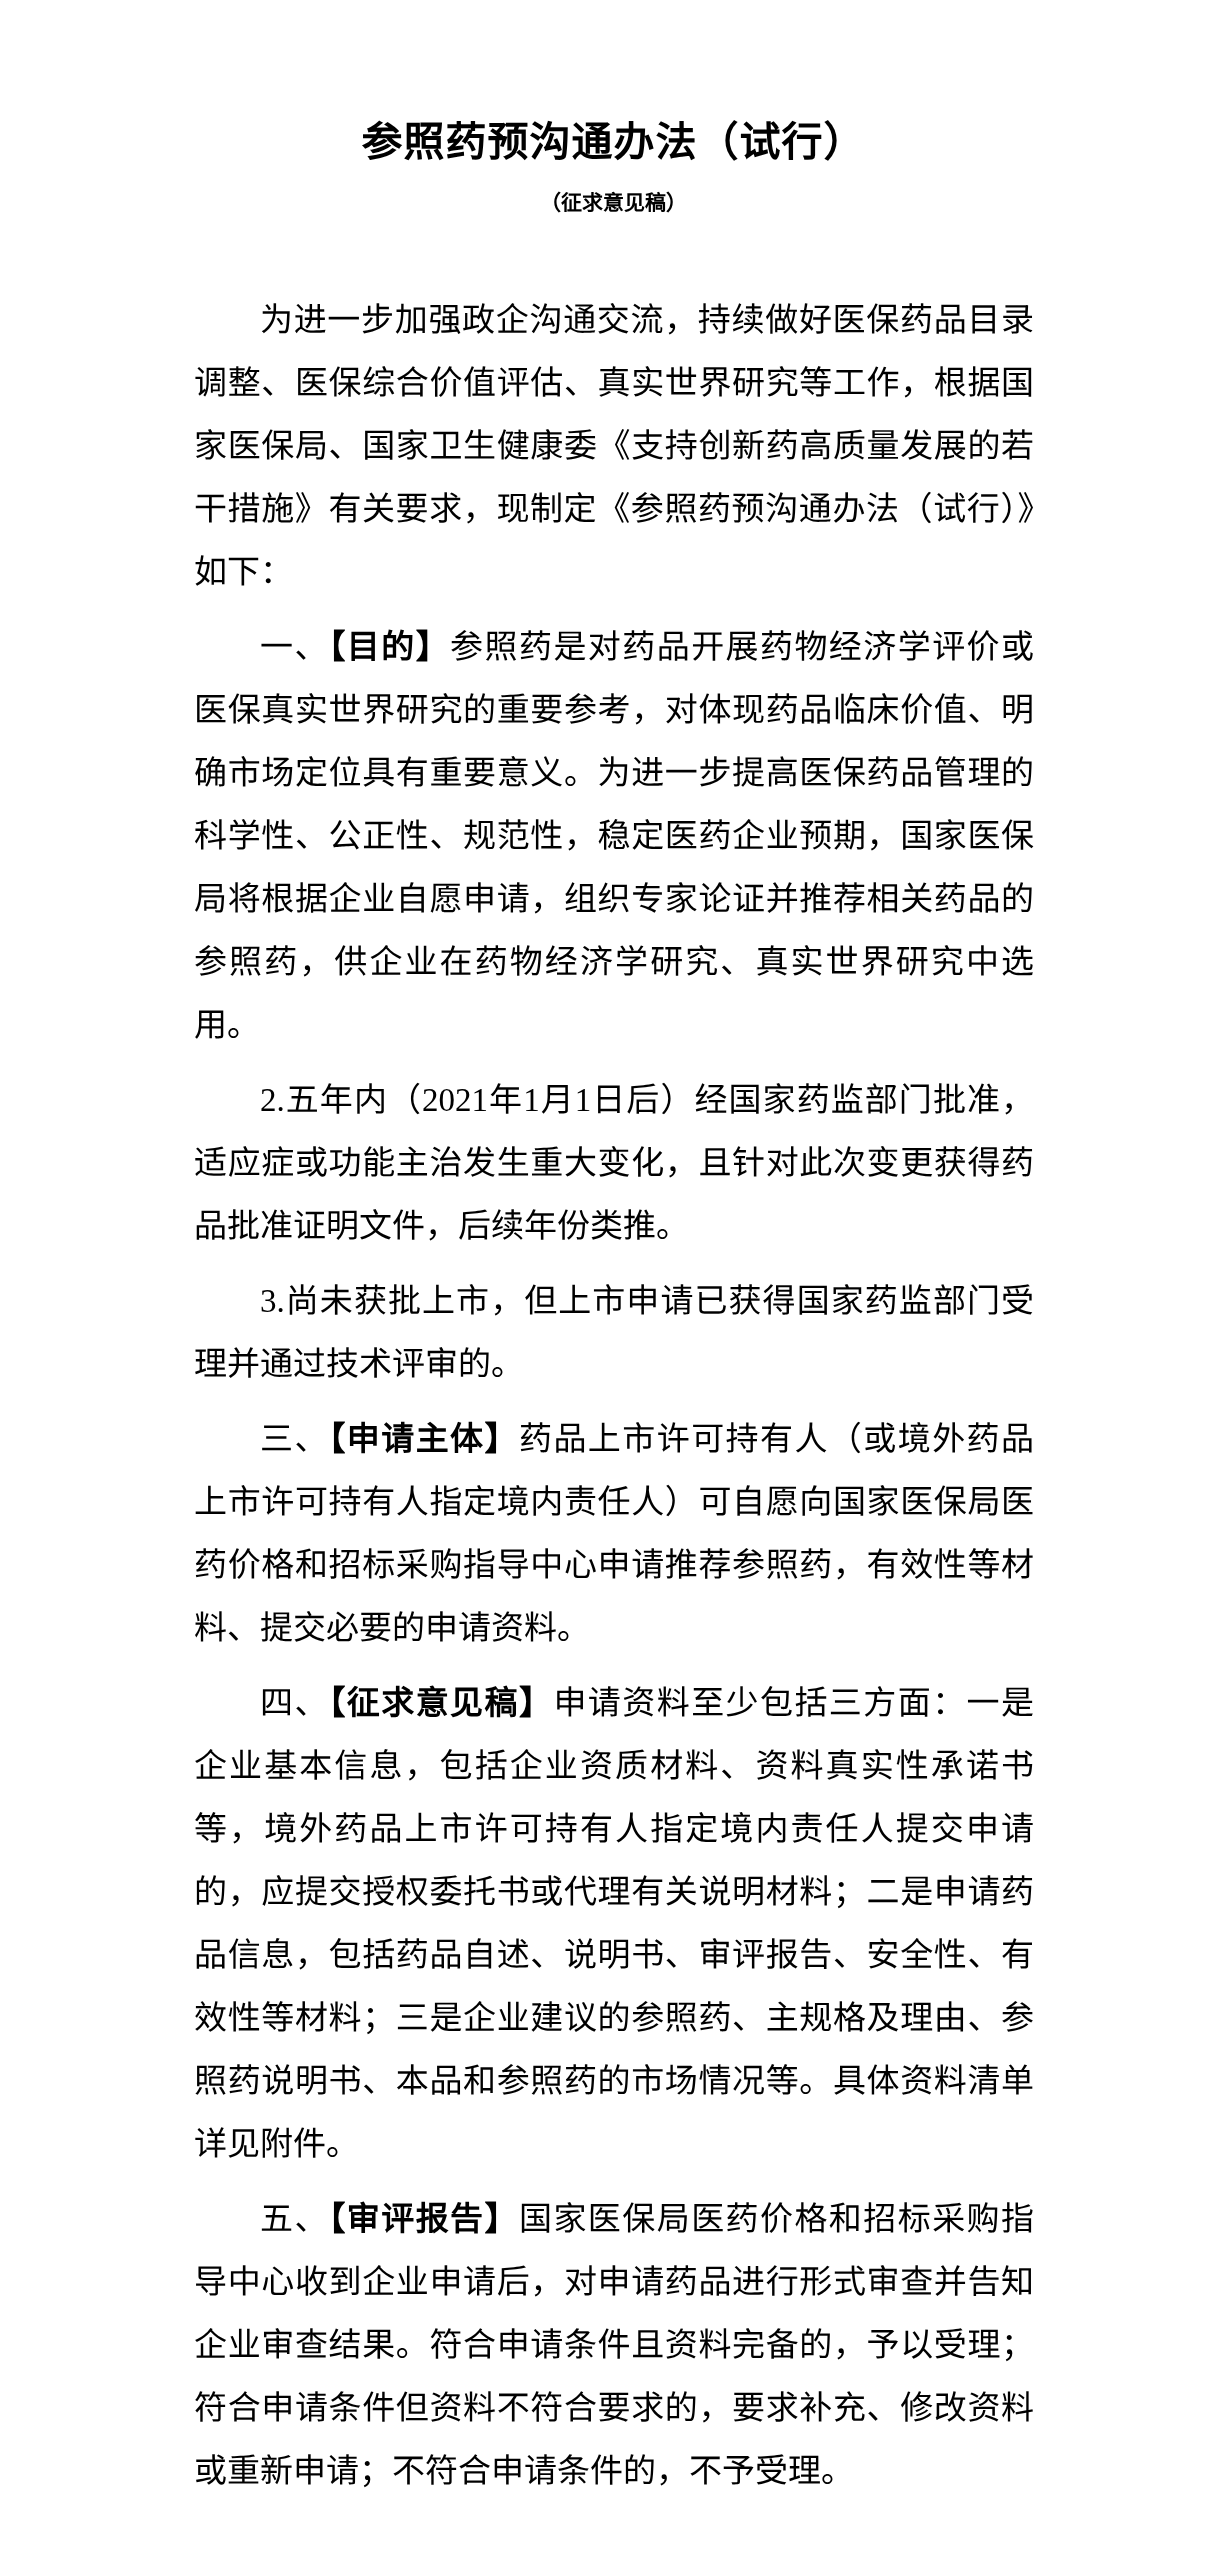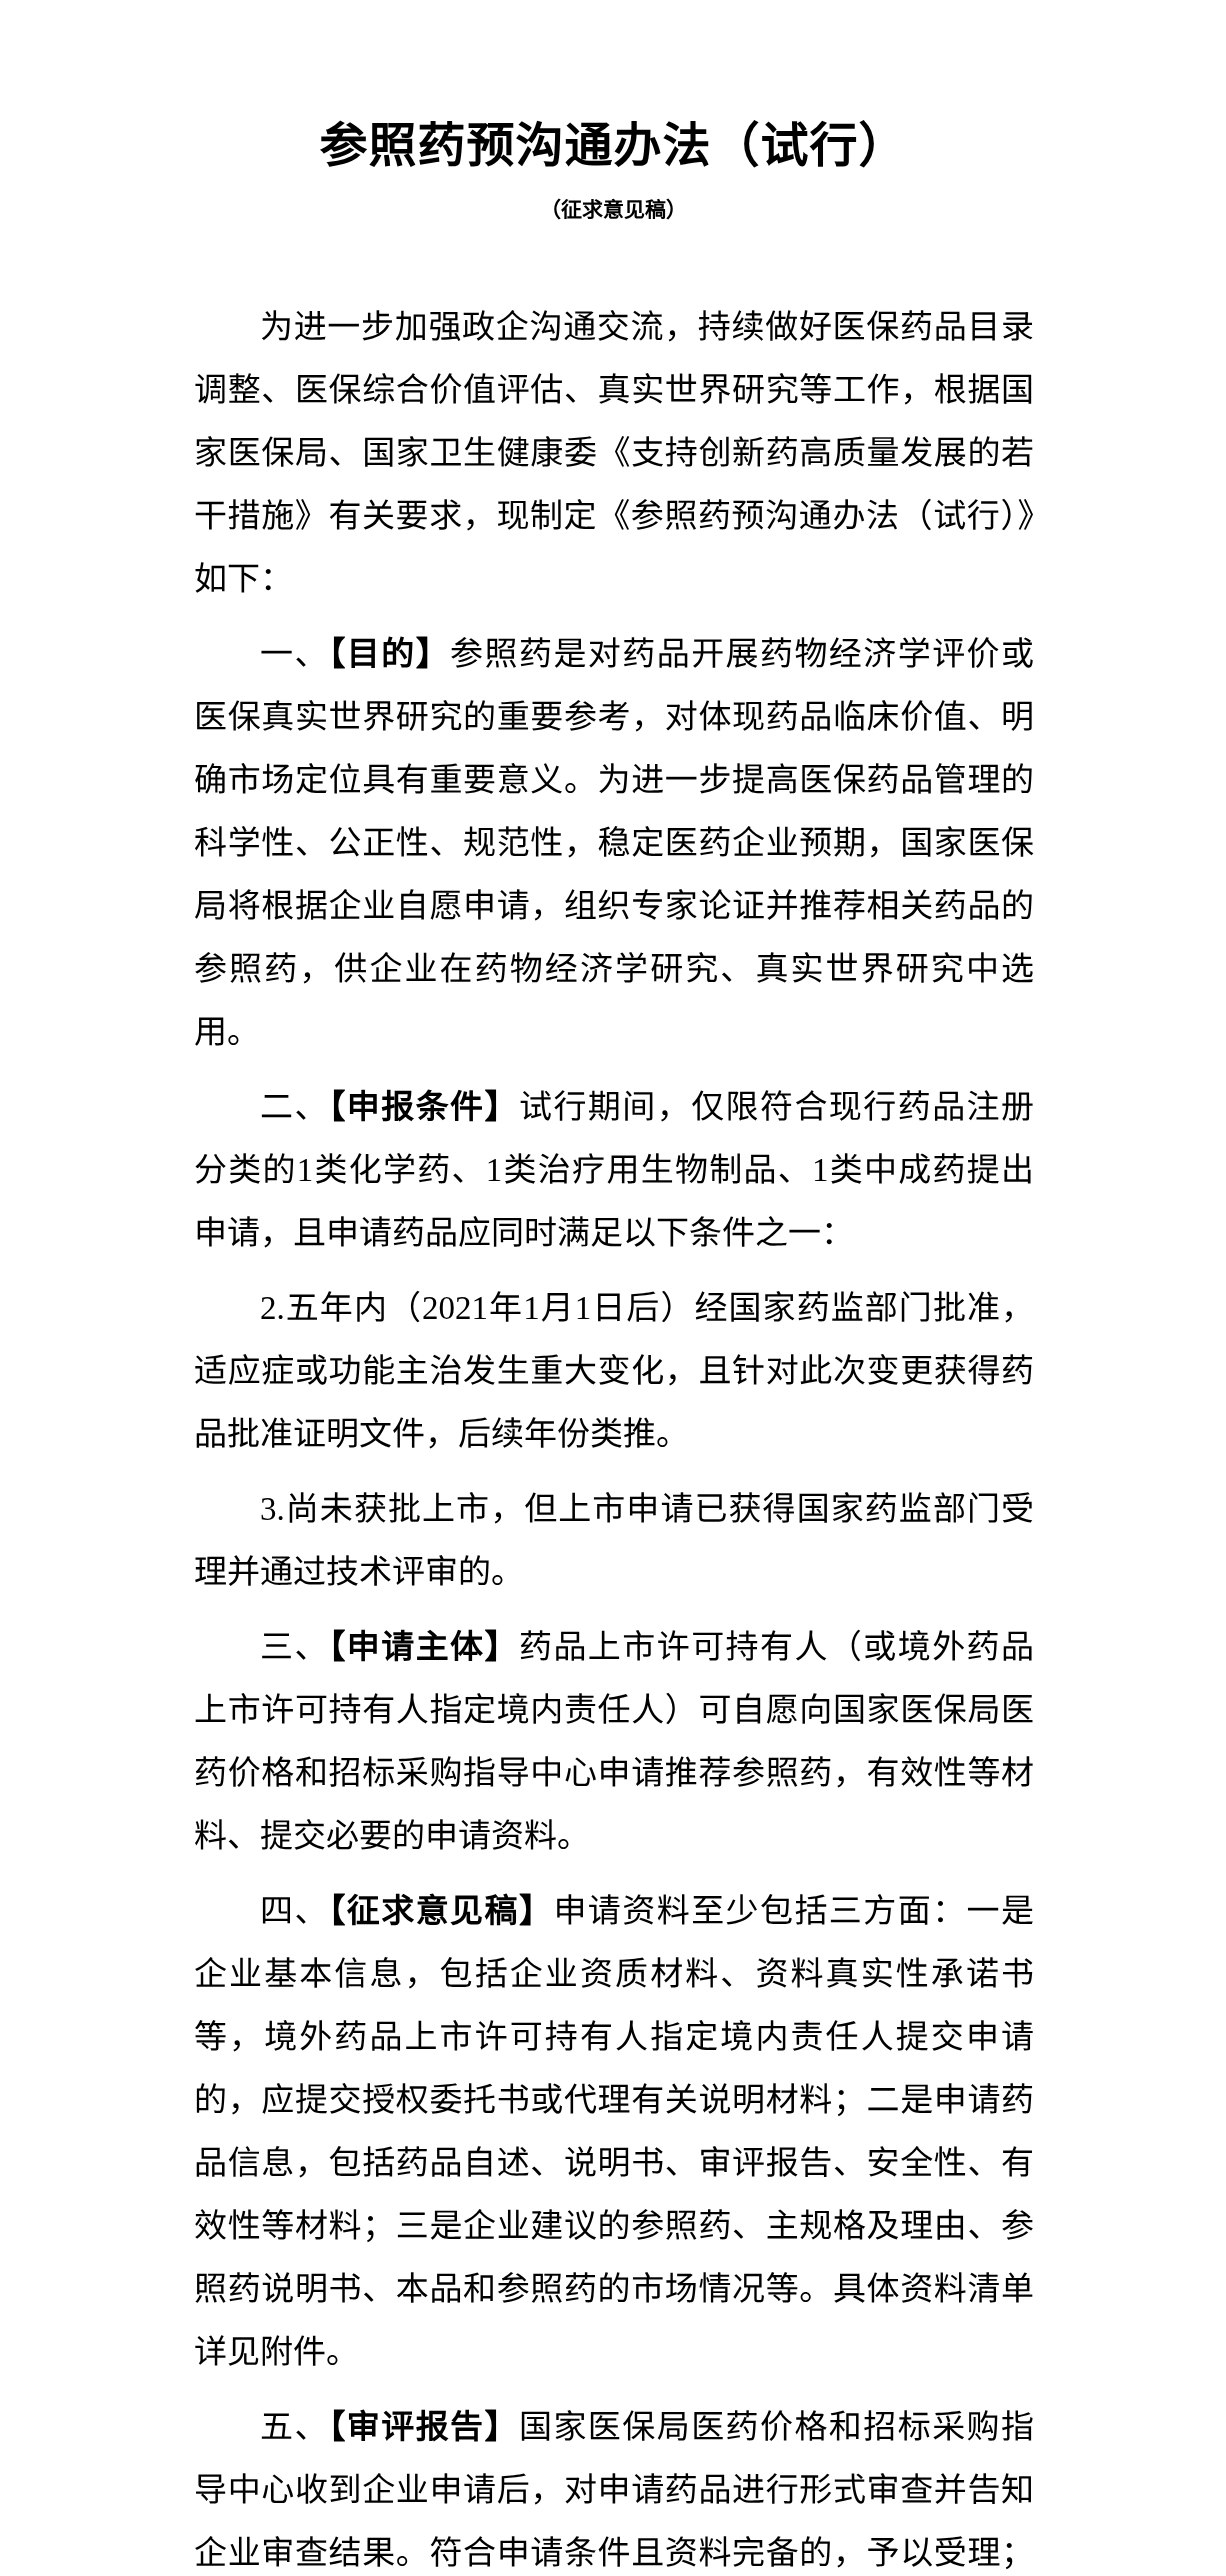--- a/index.html
+++ b/index.html
@@ -13,21 +13,21 @@
     height: 4106px;
     background: #ffffff;
     color: #000000;
     overflow: hidden;
     font-family: "Liberation Serif", "DejaVu Serif", serif;
   }
   .doc-title {
     margin: 0;
     padding-top: 122px;
     text-align: center;
-    font-size: 48px;
+    font-size: 41px;
     line-height: 1;
     font-weight: 700;
     letter-spacing: 1px;
   }
   .doc-subtitle {
     margin: 30px 0 0 0;
     text-align: center;
     font-size: 21px;
     line-height: 1;
     font-weight: 700;
@@ -51,21 +51,20 @@
 </style>
 </head>
 <body>
 
 <div class="page">
   <h1 class="doc-title">参照药预沟通办法（试行）</h1>
   <h2 class="doc-subtitle">（征求意见稿）</h2>
   <div class="doc-body">
       <p class="para body"><span>为进一步加强政企沟通交流，持续做好医保药品目录调整、医保综合价值评估、真实世界研究等工作，根据国家医保局、国家卫生健康委《支持创新药高质量发展的若干措施》有关要求，现制定《参照药预沟通办法（试行）》如下：</span></p>
       <p class="para body"><span>一、</span><span class="b">【目的】</span><span>参照药是对药品开展药物经济学评价或医保真实世界研究的重要参考，对体现药品临床价值、明确市场定位具有重要意义。为进一步提高医保药品管理的科学性、公正性、规范性，稳定医药企业预期，国家医保局将根据企业自愿申请，组织专家论证并推荐相关药品的参照药，供企业在药物经济学研究、真实世界研究中选用。</span></p>
-      <p class="para body"><span>二、</span><span class="b">【申报条件】</span><span>试行期间，仅限符合现行药品注册分类的1类化学药、1类治疗用生物制品、1类中成药提出申请，且申请药品应同时满足以下条件之一：</span></p>
       <p class="para body"><span>2.五年内（2021年1月1日后）经国家药监部门批准，适应症或功能主治发生重大变化，且针对此次变更获得药品批准证明文件，后续年份类推。</span></p>
       <p class="para body"><span>3.尚未获批上市，但上市申请已获得国家药监部门受理并通过技术评审的。</span></p>
       <p class="para body"><span>三、</span><span class="b">【申请主体】</span><span>药品上市许可持有人（或境外药品上市许可持有人指定境内责任人）可自愿向国家医保局医药价格和招标采购指导中心申请推荐参照药，有效性等材料、提交必要的申请资料。</span></p>
       <p class="para body"><span>四、</span><span class="b">【征求意见稿】</span><span>申请资料至少包括三方面：一是企业基本信息，包括企业资质材料、资料真实性承诺书等，境外药品上市许可持有人指定境内责任人提交申请的，应提交授权委托书或代理有关说明材料；二是申请药品信息，包括药品自述、说明书、审评报告、安全性、有效性等材料；三是企业建议的参照药、主规格及理由、参照药说明书、本品和参照药的市场情况等。具体资料清单详见附件。</span></p>
       <p class="para body"><span>五、</span><span class="b">【审评报告】</span><span>国家医保局医药价格和招标采购指导中心收到企业申请后，对申请药品进行形式审查并告知企业审查结果。符合申请条件且资料完备的，予以受理；符合申请条件但资料不符合要求的，要求补充、修改资料或重新申请；不符合申请条件的，不予受理。</span></p>
     </div>
 </div>
 
 
 </body></html>

